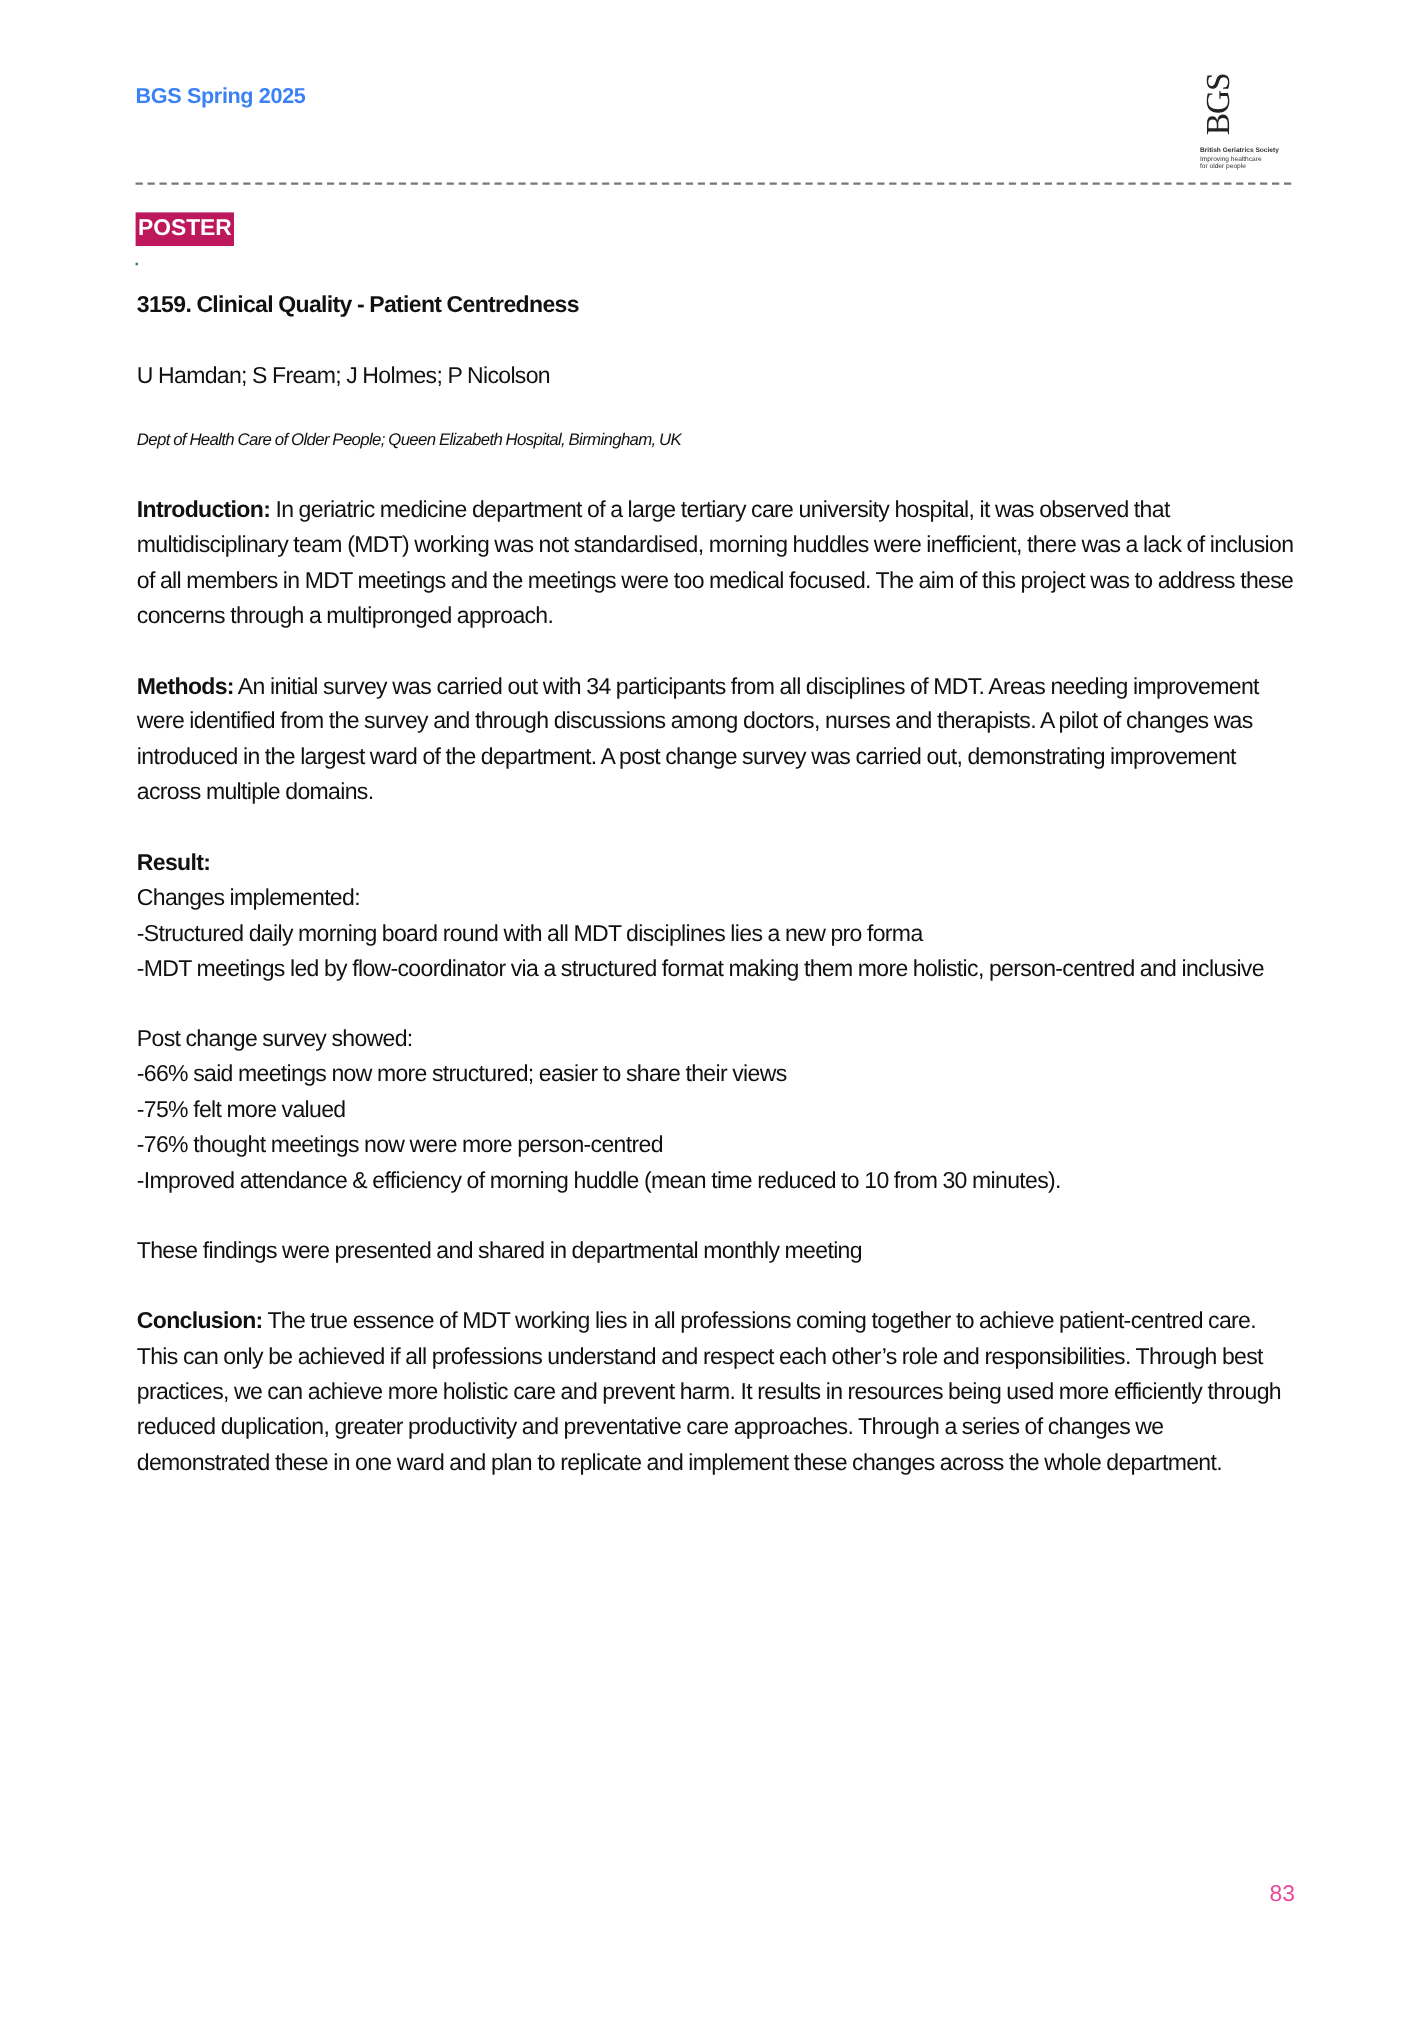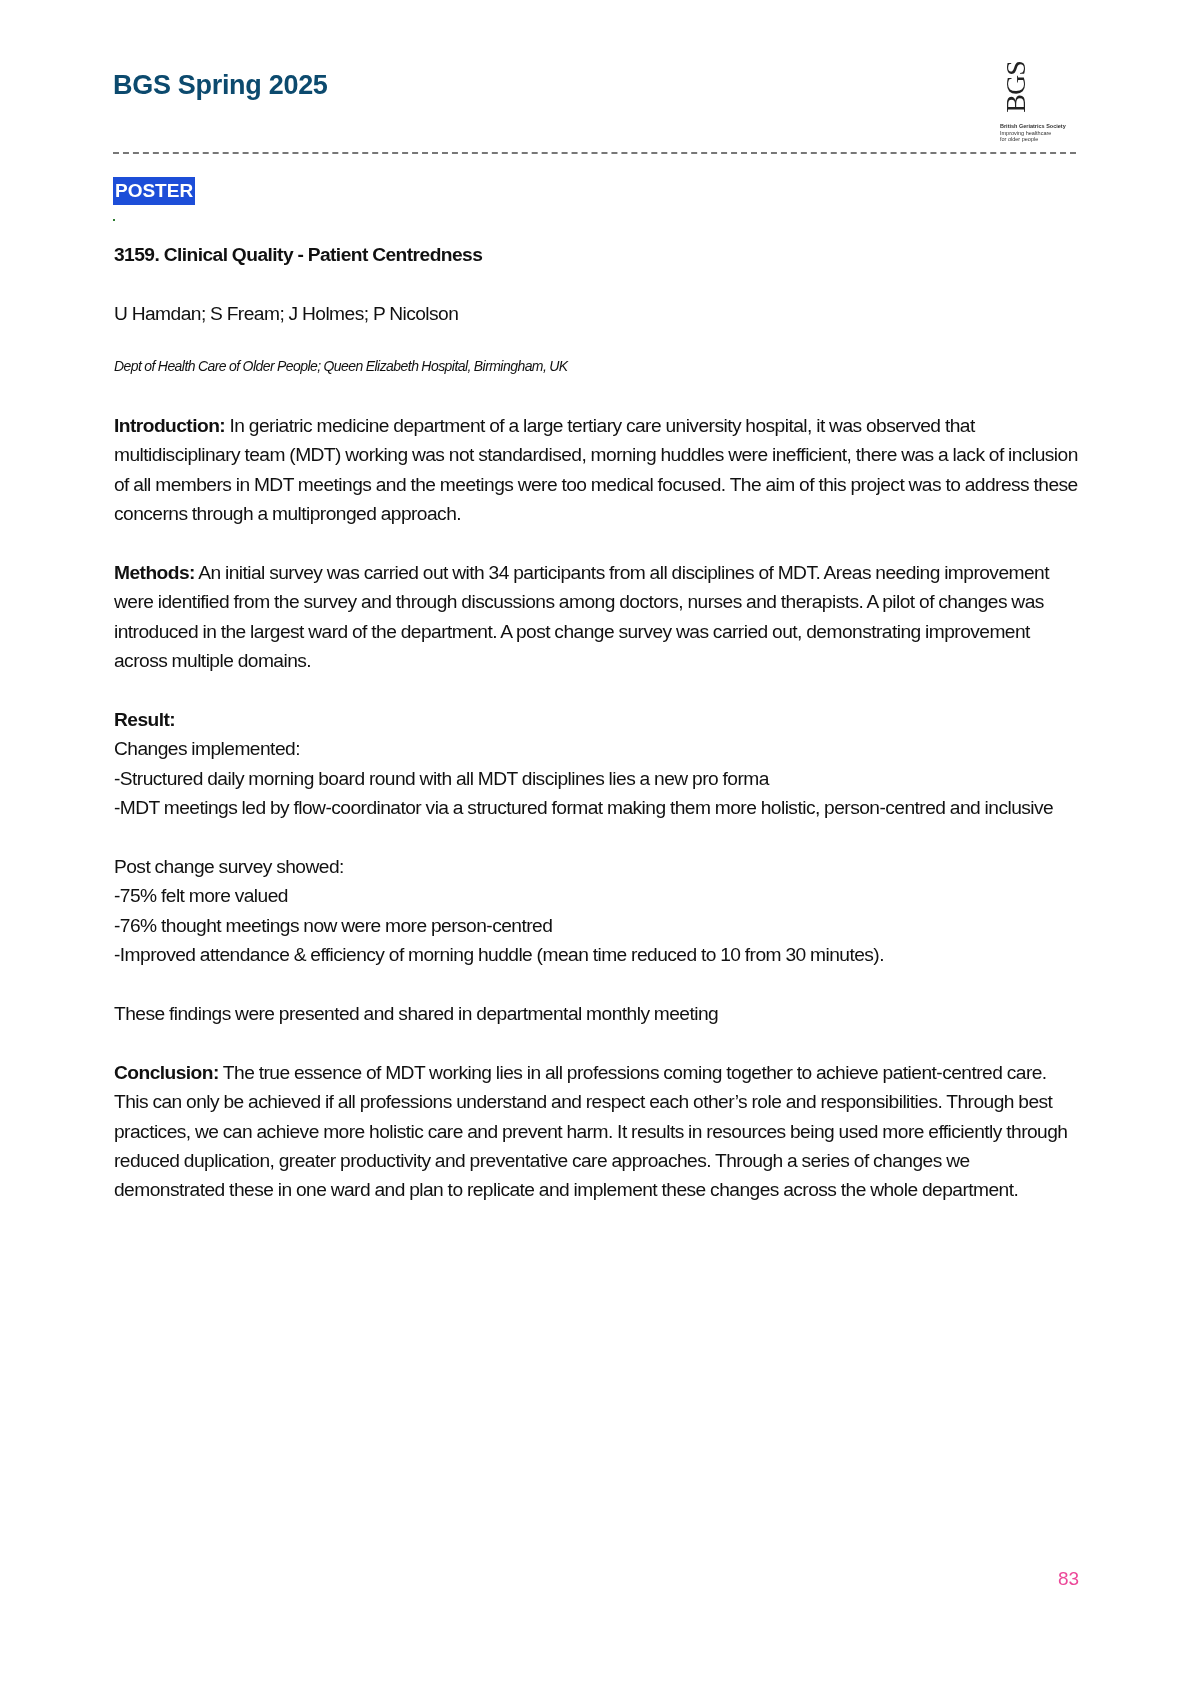--- a/index.html
+++ b/index.html
@@ -17,24 +17,24 @@
     }
     .page {
       position: absolute;
       left: 0; top: 0;
       width: 1190px; height: 1684px;
     }
     .header-title {
       position: absolute;
       left: 113px;
       top: 70px;
-      font-size: 27px;
+      font-size: 18px;
       font-weight: bold;
       letter-spacing: -0.3px;
-      color: #0c4a6e;
+      color: #3b82f6;
     }
     .logo {
       position: absolute;
       left: 1000px;
       top: 50px;
       width: 100px;
       height: 100px;
     }
     .logo-mark {
       position: absolute;
@@ -71,21 +71,21 @@
       width: 963px;
       height: 0;
       border-top: 2px dashed #777;
     }
     .badge {
       position: absolute;
       left: 113px;
       top: 177px;
       height: 28px;
       padding: 0 2px;
-      background: #1d4ed8;
+      background: #be185d;
       color: #ffffff;
       font-weight: bold;
       font-size: 19px;
       line-height: 28px;
     }
     .dot {
       position: absolute;
       left: 113px;
       top: 219px;
       width: 2px;
@@ -177,20 +177,21 @@
 
     <div class="section">
       <span class="label list-line">Result:</span>
       <span class="list-line">Changes implemented:</span>
       <span class="list-line">-Structured daily morning board round with all MDT disciplines lies a new pro forma</span>
       <span class="list-line">-MDT meetings led by flow-coordinator via a structured format making them more holistic, person-centred and inclusive</span>
     </div>
 
     <div class="section">
       <span class="list-line">Post change survey showed:</span>
+      <span class="list-line">-66% said meetings now more structured; easier to share their views</span>
       <span class="list-line">-75% felt more valued</span>
       <span class="list-line">-76% thought meetings now were more person-centred</span>
       <span class="list-line">-Improved attendance &amp; efficiency of morning huddle (mean time reduced to 10 from 30 minutes).</span>
     </div>
 
     <p class="section">These findings were presented and shared in departmental monthly meeting</p>
 
     <p class="section"><span class="label">Conclusion:</span><span> The true essence of MDT working lies in all professions coming together to achieve patient-centred care. This can only be achieved if all professions understand and respect each other’s role and responsibilities. Through best practices, we can achieve more holistic care and prevent harm. It results in resources being used more efficiently through reduced duplication, greater productivity and preventative care approaches. Through a series of changes we demonstrated these in one ward and plan to replicate and implement these changes across the whole department.</span></p>
   </div>
 

